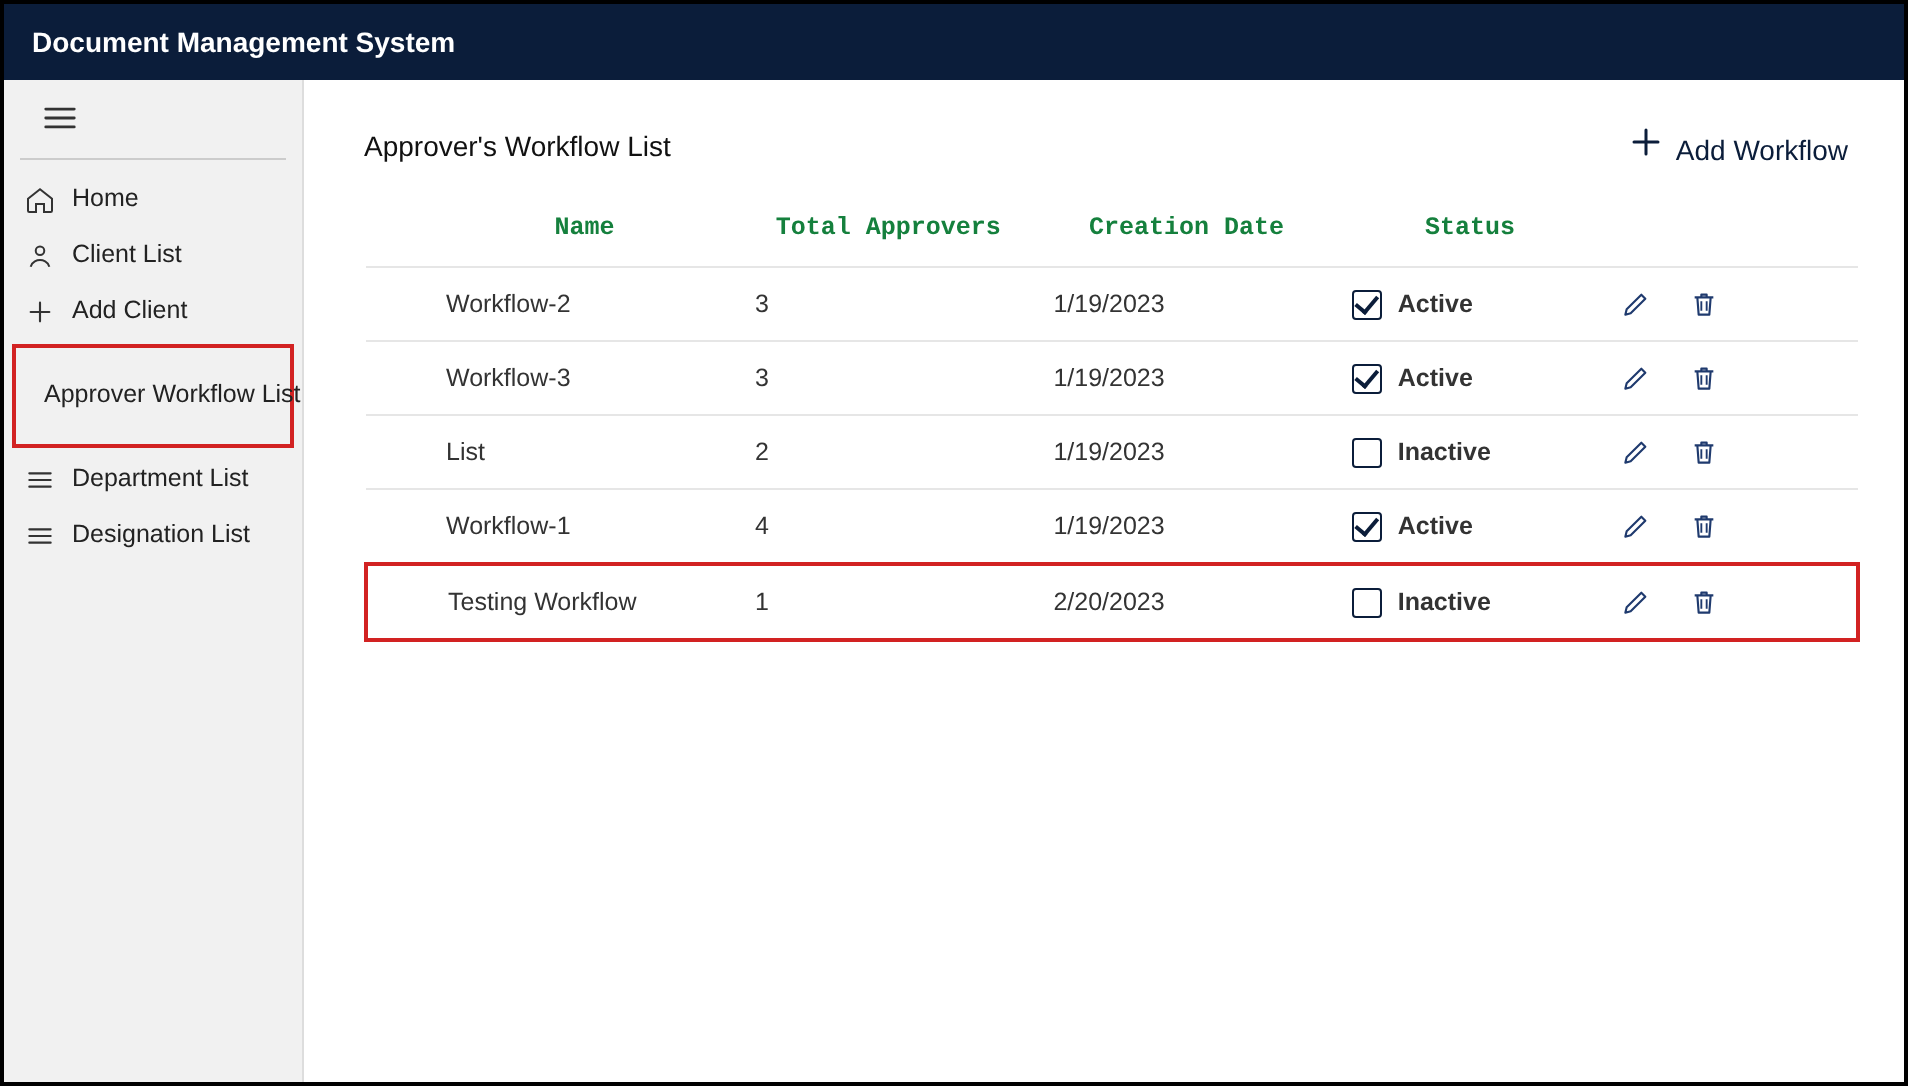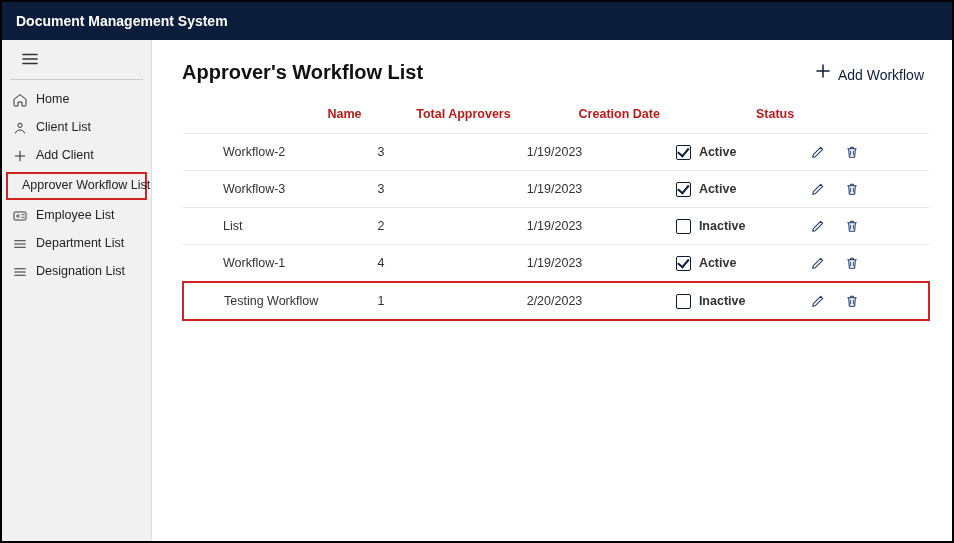--- a/index.html
+++ b/index.html
@@ -17,34 +17,34 @@
   }
   .hamburger {
     padding:6px 12px 10px 12px; display:flex; align-items:center; border-bottom:1px solid #ccc; margin:0 8px 6px 8px;
   }
   .hamburger svg { width:16px; height:14px; }
   .nav-item {
     display:flex; align-items:flex-start; gap:8px; padding:6px 10px; cursor:pointer; white-space:nowrap;
   }
   .nav-item .icon { width:16px; height:16px; display:flex; align-items:center; justify-content:center; }
   .nav-item.highlighted {
-    border:2px solid #d22222; margin:2px 4px; padding:4px 6px;
+    border:2px solid #d22222; margin:2px 4px; padding:16px 6px;
   }
   .main { flex:1; padding:18px 22px 0 30px; position:relative; }
   .main-header { display:flex; justify-content:space-between; align-items:center; margin-bottom:10px; }
-  .page-title { font-weight:700; font-size:20px; color:#111; }
+  .page-title { font-weight:400; font-size:14px; color:#111; }
   .add-btn {
     display:flex; align-items:flex-end; gap:6px; font-size:14px; color:#0b1d3a; cursor:pointer; padding:4px 6px;
   }
   .add-btn svg { width:18px; height:18px; stroke:#0b1d3a; }
   table.wf {
     width:100%; border-collapse:collapse; font-size:12.5px; color:#333; margin-top:4px;
   }
   table.wf th {
-    text-align:right; font-weight:700; font-size:12.5px; color:#b91c1c; padding:10px 8px 12px 8px;
+    text-align:center; font-weight:700; font-size:12.5px; color:#15803d; padding:10px 8px 12px 8px;font-family:Liberation Mono, monospace;
   }
   table.wf td {
     padding:10px 8px; border-top:1px solid #e6e6e6; vertical-align:middle;
   }
   table.wf th:first-child, table.wf td:first-child { padding-left:40px; }
   .col-name   { width:25%; }
   .col-total  { width:20%; }
   .col-date   { width:20%; }
   .col-status { width:18%; }
   .col-actions{ width:17%; }
@@ -110,30 +110,20 @@
           </div>
           <div class="nav-item highlighted">
             <span class="icon">
               <svg viewBox="0 0 24 24" fill="none">
                 <circle cx="8" cy="8" r="2.6" stroke="#333" stroke-width="1.4"></circle>
                 <circle cx="17" cy="15" r="2.6" stroke="#333" stroke-width="1.4"></circle>
                 <path d="M10 9l5 5" stroke="#333" stroke-width="1.4"></path>
               </svg>
             </span>
             <span>Approver Workflow List</span>
-          </div>
-          <div class="nav-item">
-            <span class="icon">
-              <svg viewBox="0 0 24 24" fill="none">
-                <rect x="3" y="6" width="18" height="12" rx="1.5" stroke="#333" stroke-width="1.4"></rect>
-                <circle cx="9" cy="12" r="2" stroke="#333" stroke-width="1.2"></circle>
-                <path d="M14 10h5M14 14h5" stroke="#333" stroke-width="1.2"></path>
-              </svg>
-            </span>
-            <span>Employee List</span>
           </div>
           <div class="nav-item">
             <span class="icon">
               <svg viewBox="0 0 24 24" fill="none">
                 <path d="M4 7h16M4 12h16M4 17h16" stroke="#333" stroke-width="1.6" stroke-linecap="round"></path>
               </svg>
             </span>
             <span>Department List</span>
           </div>
           <div class="nav-item">

